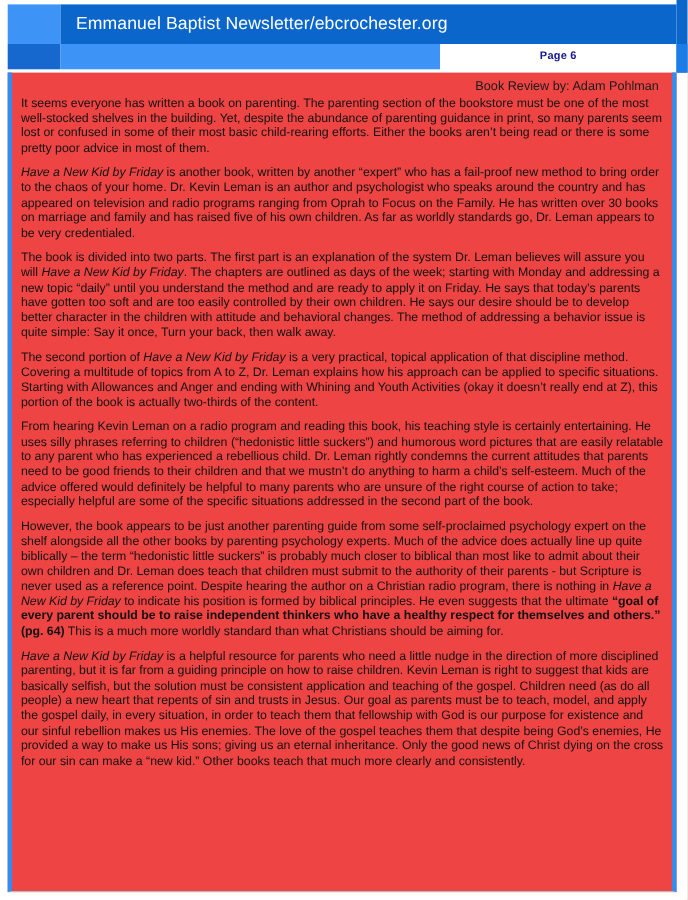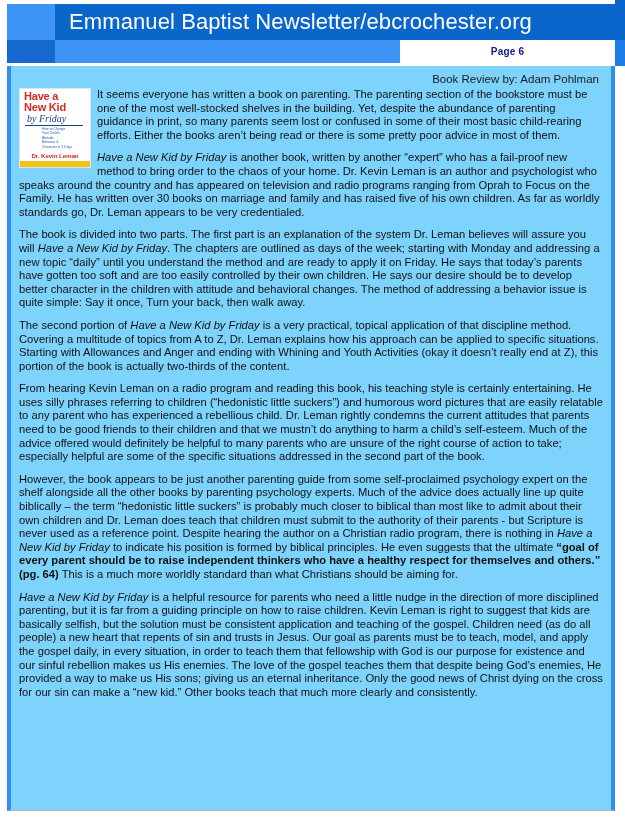--- a/index.html
+++ b/index.html
@@ -49,21 +49,21 @@
     left: 55px;
     top: 4px;
     right: 10px;
     height: 36px;
     background: #0b66cc;
     display: flex;
     align-items: center;
   }
   .mast-title {
     color: #ffffff;
-    font-size: 22px;
+    font-size: 16px;
     letter-spacing: 0.1px;
     padding-left: 14px;
     white-space: nowrap;
   }
   .mast-strip {
     position: absolute;
     left: 55px;
     top: 40px;
     width: 345px;
     height: 23px;
@@ -103,21 +103,21 @@
     background: #1d7de8;
   }
 
   
   .content-frame {
     position: relative;
     margin: 0 10px 0 7px;
     border-left: 4px solid #2f8ef0;
     border-right: 4px solid #2f8ef0;
     border-bottom: 1px solid #b9b9b9;
-    background: #7dd3fc;
+    background: #ef4444;
     height: 745px;
     box-sizing: border-box;
     padding: 5px 6px 0 6px;
     overflow: hidden;
   }
 
   .byline {
     text-align: right;
     font-size: 11.5px;
     color: #1a1a1a;
@@ -218,33 +218,20 @@
       <span class="page-number">Page 6</span>
     </div>
     <div class="mast-right-edge"></div>
     <div class="mast-right-edge-lower"></div>
   </div>
 
   <div class="content-frame">
 
     <div class="byline">Book Review by: Adam Pohlman</div>
 
-    <div class="book-cover">
-      <div class="bc-line1">Have a</div>
-      <div class="bc-line2">New Kid</div>
-      <div class="bc-script">by Friday</div>
-      <div class="bc-rule"></div>
-      <div class="bc-sub">How to Change</div>
-      <div class="bc-sub">Your Child's</div>
-      <div class="bc-sub">Attitude,</div>
-      <div class="bc-sub">Behavior &amp;</div>
-      <div class="bc-sub">Character in 5 Days</div>
-      <div class="bc-author">Dr. Kevin Leman</div>
-      <div class="bc-footband"></div>
-    </div>
 
     <div id="article-body">
         <p class="body-par first"><span>It seems everyone has written a book on parenting.  The parenting section of the bookstore must be one of the most well-stocked shelves in the building.  Yet, despite the abundance of parenting guidance in print, so many parents seem lost or confused in some of their most basic child-rearing efforts.  Either the books aren’t being read or there is some pretty poor advice in most of them.</span></p>
         <p class="body-par"><span class="ital">Have a New Kid by Friday</span><span> is another book, written by another “expert” who has a fail-proof new method to bring order to the chaos of your home.  Dr. Kevin Leman is an author and psychologist who speaks around the country and has appeared on television and radio programs ranging from Oprah to Focus on the Family.  He has written over 30 books on marriage and family and has raised five of his own children.  As far as worldly standards go, Dr. Leman appears to be very credentialed.</span></p>
         <p class="body-par"><span>The book is divided into two parts.  The first part is an explanation of the system Dr. Leman believes will assure you will </span><span class="ital">Have a New Kid by Friday</span><span>.  The chapters are outlined as days of the week; starting with Monday and addressing a new topic “daily” until you understand the method and are ready to apply it on Friday.  He says that today’s parents have gotten too soft and are too easily controlled by their own children.  He says our desire should be to develop better character in the children with attitude and behavioral changes.  The method of addressing a behavior issue is quite simple: Say it once, Turn your back, then walk away.</span></p>
         <p class="body-par"><span>The second portion of </span><span class="ital">Have a New Kid by Friday</span><span> is a very practical, topical application of that discipline method.  Covering a multitude of topics from A to Z, Dr. Leman explains how his approach can be applied to specific situations.  Starting with Allowances and Anger and ending with Whining and Youth Activities (okay it doesn’t really end at Z), this portion of the book is actually two-thirds of the content.</span></p>
         <p class="body-par"><span>From hearing Kevin Leman on a radio program and reading this book, his teaching style is certainly entertaining.  He uses silly phrases referring to children (“hedonistic little suckers”) and humorous word pictures that are easily relatable to any parent who has experienced a rebellious child.  Dr. Leman rightly condemns the current attitudes that parents need to be good friends to their children and that we mustn’t do anything to harm a child’s self-esteem.  Much of the advice offered would definitely be helpful to many parents who are unsure of the right course of action to take; especially helpful are some of the specific situations addressed in the second part of the book.</span></p>
         <p class="body-par"><span>However, the book appears to be just another parenting guide from some self-proclaimed psychology expert on the shelf alongside all the other books by parenting psychology experts.  Much of the advice does actually line up quite biblically – the term “hedonistic little suckers” is probably much closer to biblical than most like to admit about their own children and Dr. Leman does teach that children must submit to the authority of their parents - but Scripture is never used as a reference point.  Despite hearing the author on a Christian radio program, there is nothing in </span><span class="ital">Have a New Kid by Friday</span><span> to indicate his position is formed by biblical principles.  He even suggests that the ultimate </span><span class="bold">“goal of every parent should be to raise independent thinkers who have a healthy respect for themselves and others.” (pg. 64)</span><span>  This is a much more worldly standard than what Christians should be aiming for.</span></p>
         <p class="body-par"><span class="ital">Have a New Kid by Friday</span><span> is a helpful resource for parents who need a little nudge in the direction of more disciplined parenting, but it is far from a guiding principle on how to raise children.  Kevin Leman is right to suggest that kids are basically selfish, but the solution must be consistent application and teaching of the gospel.  Children need (as do all people) a new heart that repents of sin and trusts in Jesus.  Our goal as parents must be to teach, model, and apply the gospel daily, in every situation, in order to teach them that fellowship with God is our purpose for existence and our sinful rebellion makes us His enemies.  The love of the gospel teaches them that despite being God’s enemies, He provided a way to make us His sons; giving us an eternal inheritance.  Only the good news of Christ dying on the cross for our sin can make a “new kid.”  Other books teach that much more clearly and consistently.</span></p>
       </div>

